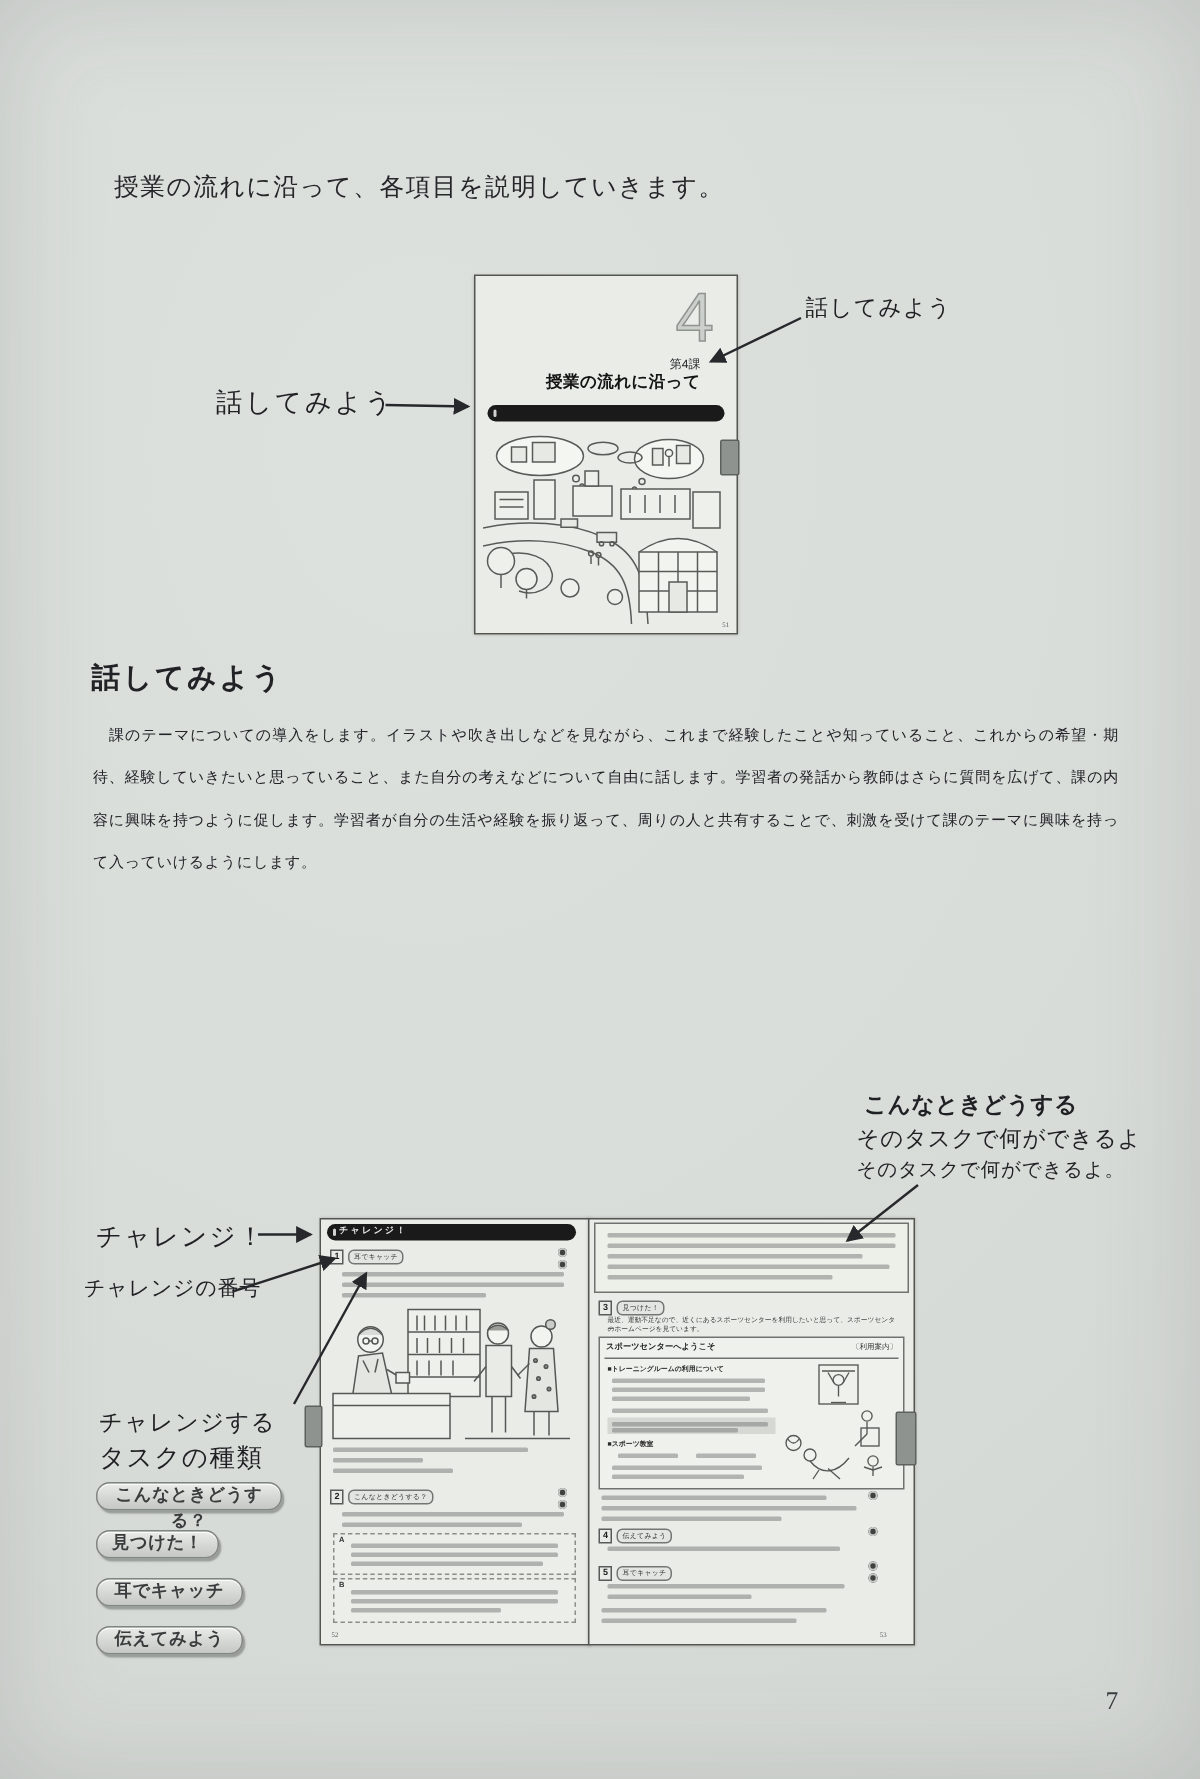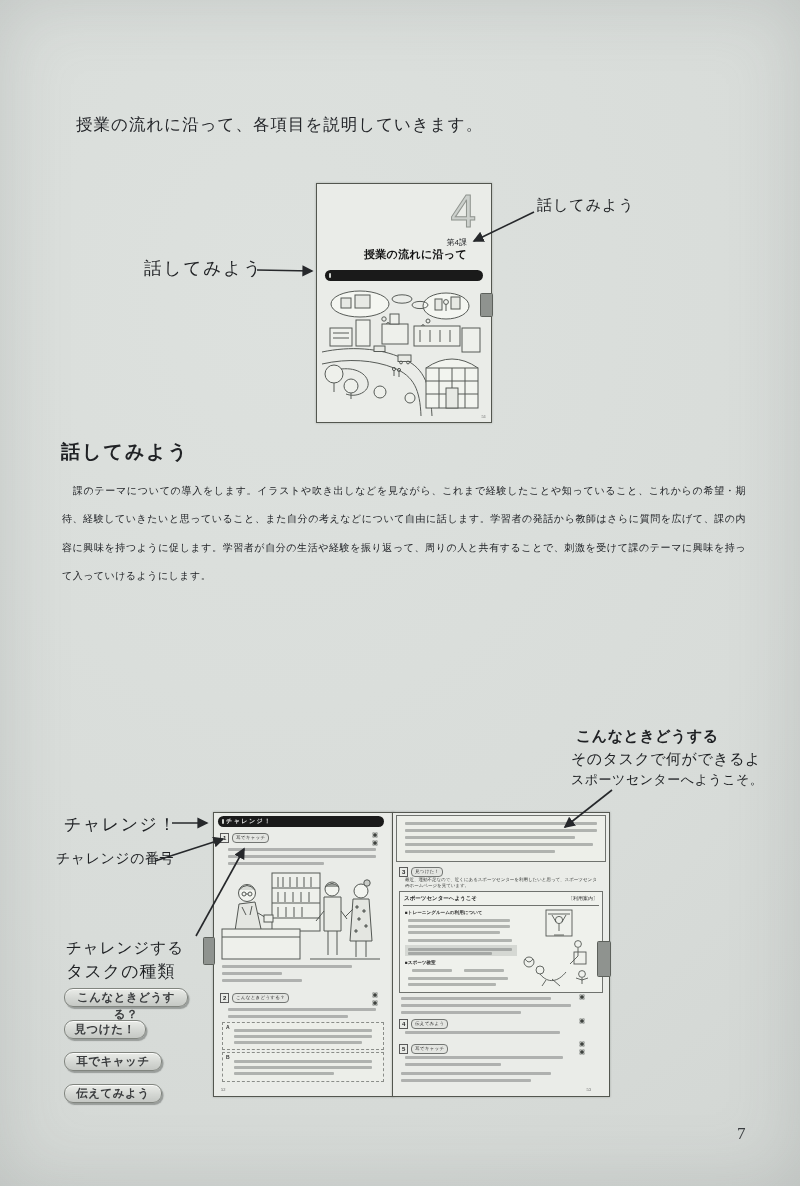--- a/index.html
+++ b/index.html
@@ -145,21 +145,21 @@
   </div>
 
   <div class="abs co co-title sans">話してみよう</div>
   <div class="abs co co-hanashite sans">話してみよう</div>
 
   <h2 class="abs h-hana sans">話してみよう</h2>
   <p class="abs par">　課のテーマについての導入をします。イラストや吹き出しなどを見ながら、これまで経験したことや知っていること、これからの希望・期待、経験していきたいと思っていること、また自分の考えなどについて自由に話します。学習者の発話から教師はさらに質問を広げて、課の内容に興味を持つように促します。学習者が自分の生活や経験を振り返って、周りの人と共有することで、刺激を受けて課のテーマに興味を持って入っていけるようにします。</p>
 
   <div class="abs co co-cando-t sans">こんなときどうする</div>
   <div class="abs co co-cando-1 sans">そのタスクで何ができるよ</div>
-  <div class="abs co co-cando-2 sans">スポーツセンターへようこそ。</div>
+  <div class="abs co co-cando-2 sans">そのタスクで何ができるよ。</div>
   <div class="abs co co-chal sans">チャレンジ！</div>
   <div class="abs co co-chalno sans">チャレンジの番号</div>
   <div class="abs co co-ttype1 sans">チャレンジする</div>
   <div class="abs co co-ttype2 sans">タスクの種類</div>
 
   <div class="pill" style="left:64px;top:988px;width:122px;">こんなときどうする？</div>
   <div class="pill" style="left:64px;top:1020px;width:80px;">見つけた！</div>
   <div class="pill" style="left:64px;top:1052px;width:96px;">耳でキャッチ</div>
   <div class="pill" style="left:64px;top:1084px;width:96px;">伝えてみよう</div>
 

